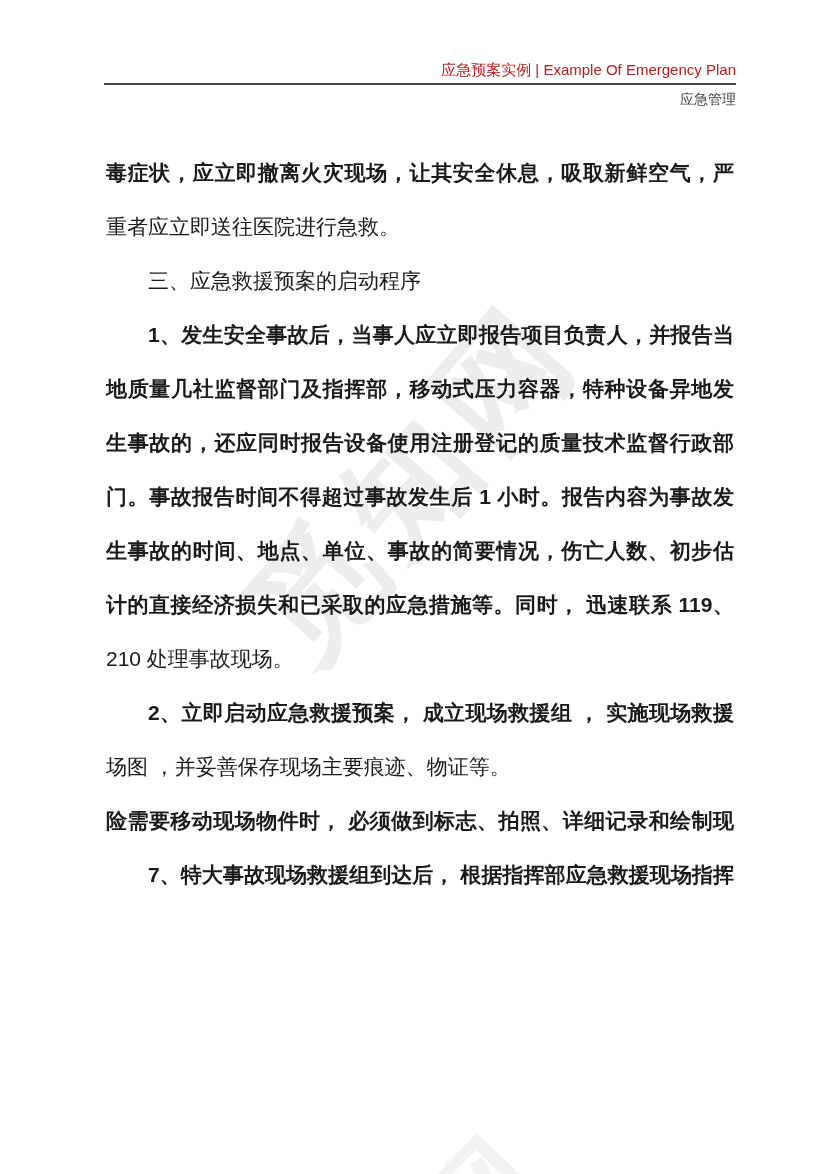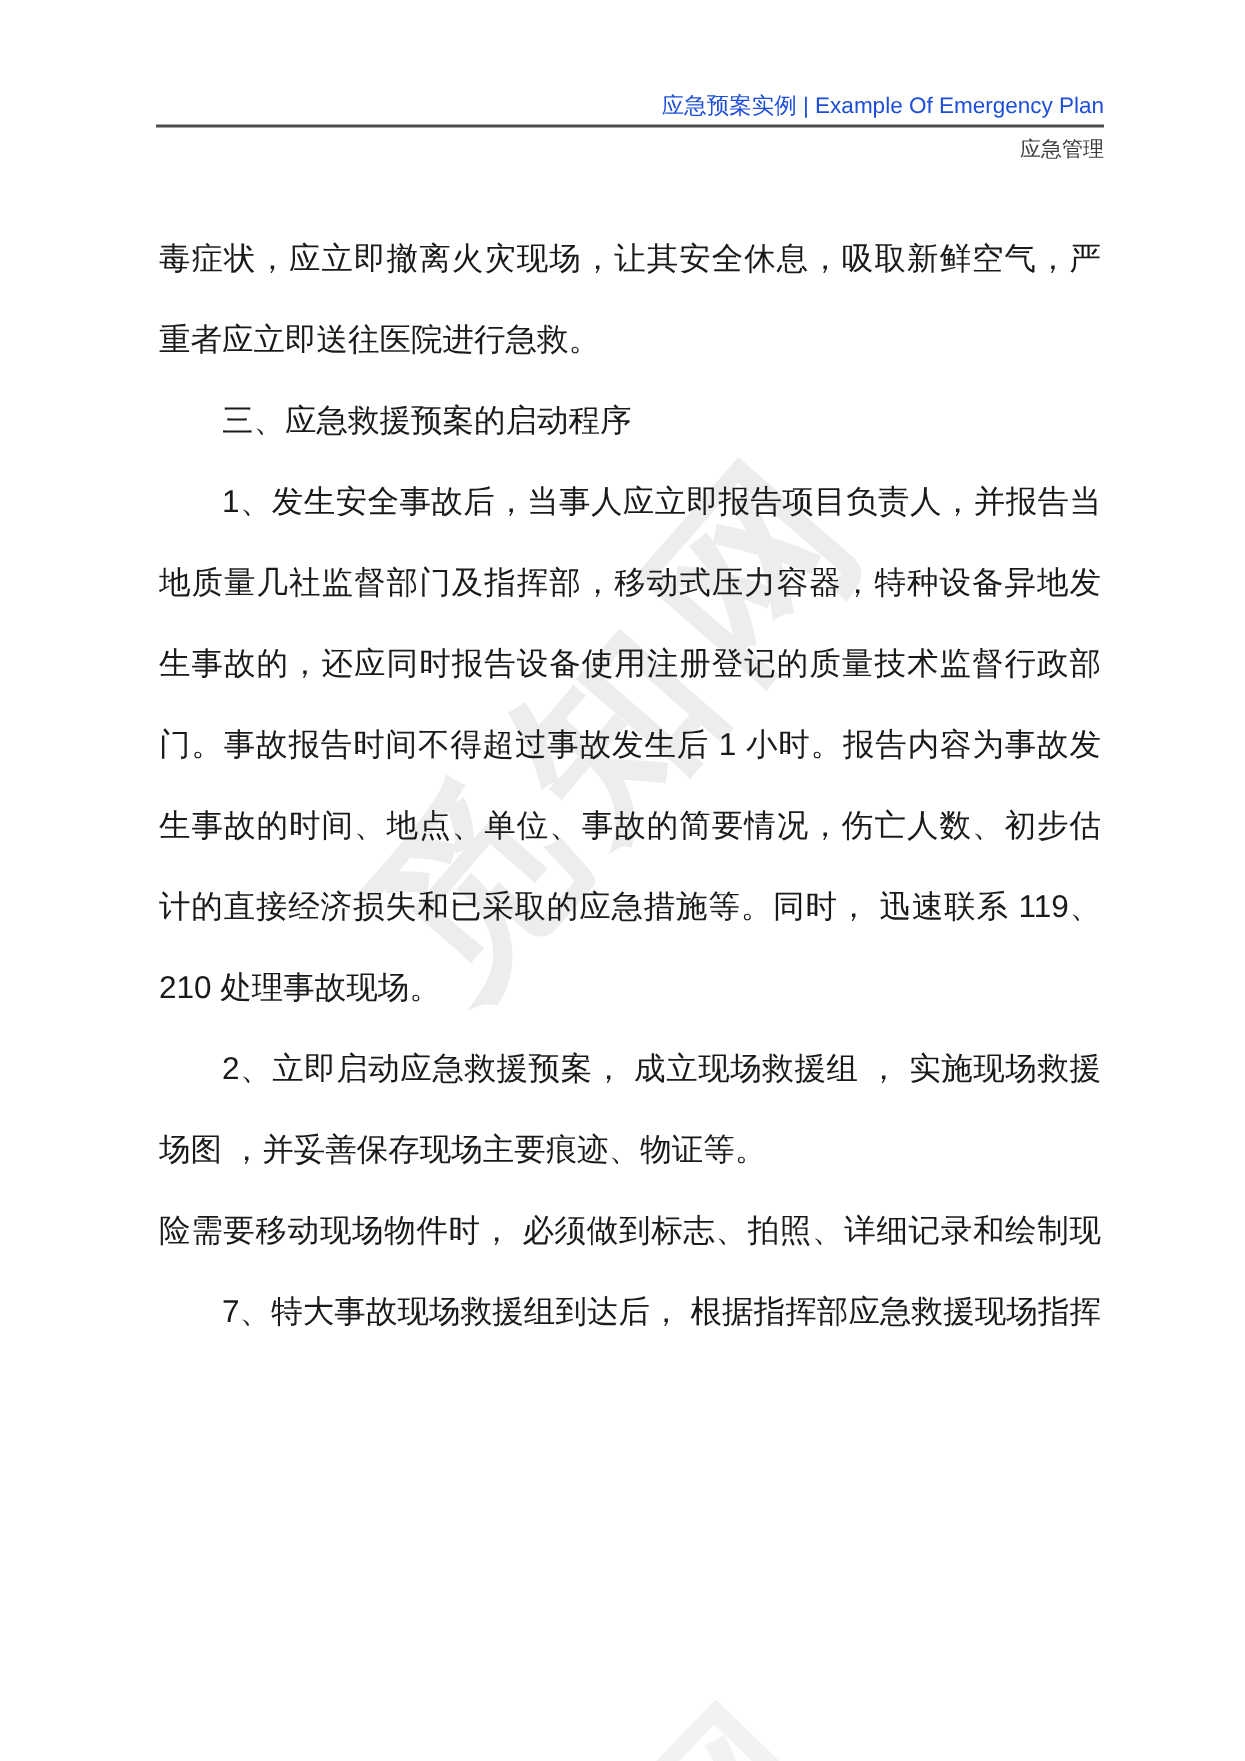--- a/index.html
+++ b/index.html
@@ -46,21 +46,21 @@
   }
 
   
   .header-title {
     position: absolute;
     top: 61px;
     left: 104px;
     right: 94px;
     text-align: right;
     font-size: 15px;
-    color: #1d4ed8;
+    color: #b91c1c;
     z-index: 2;
   }
   .header-rule {
     position: absolute;
     top: 83px;
     left: 104px;
     width: 632px;
     height: 2px;
     background: #4a4a4a;
     z-index: 2;
@@ -89,20 +89,21 @@
   .line {
     height: 54px;
     line-height: 54px;
     font-size: 21px;
     overflow: hidden;
   }
   .line.fill {
     text-align: justify;
     text-align-last: justify;
     text-justify: inter-character;
+    font-weight: bold;
   }
   .line.indent {
     text-indent: 2em;
   }
 </style>
 </head>
 <body>
 
 <div class="page">
 

